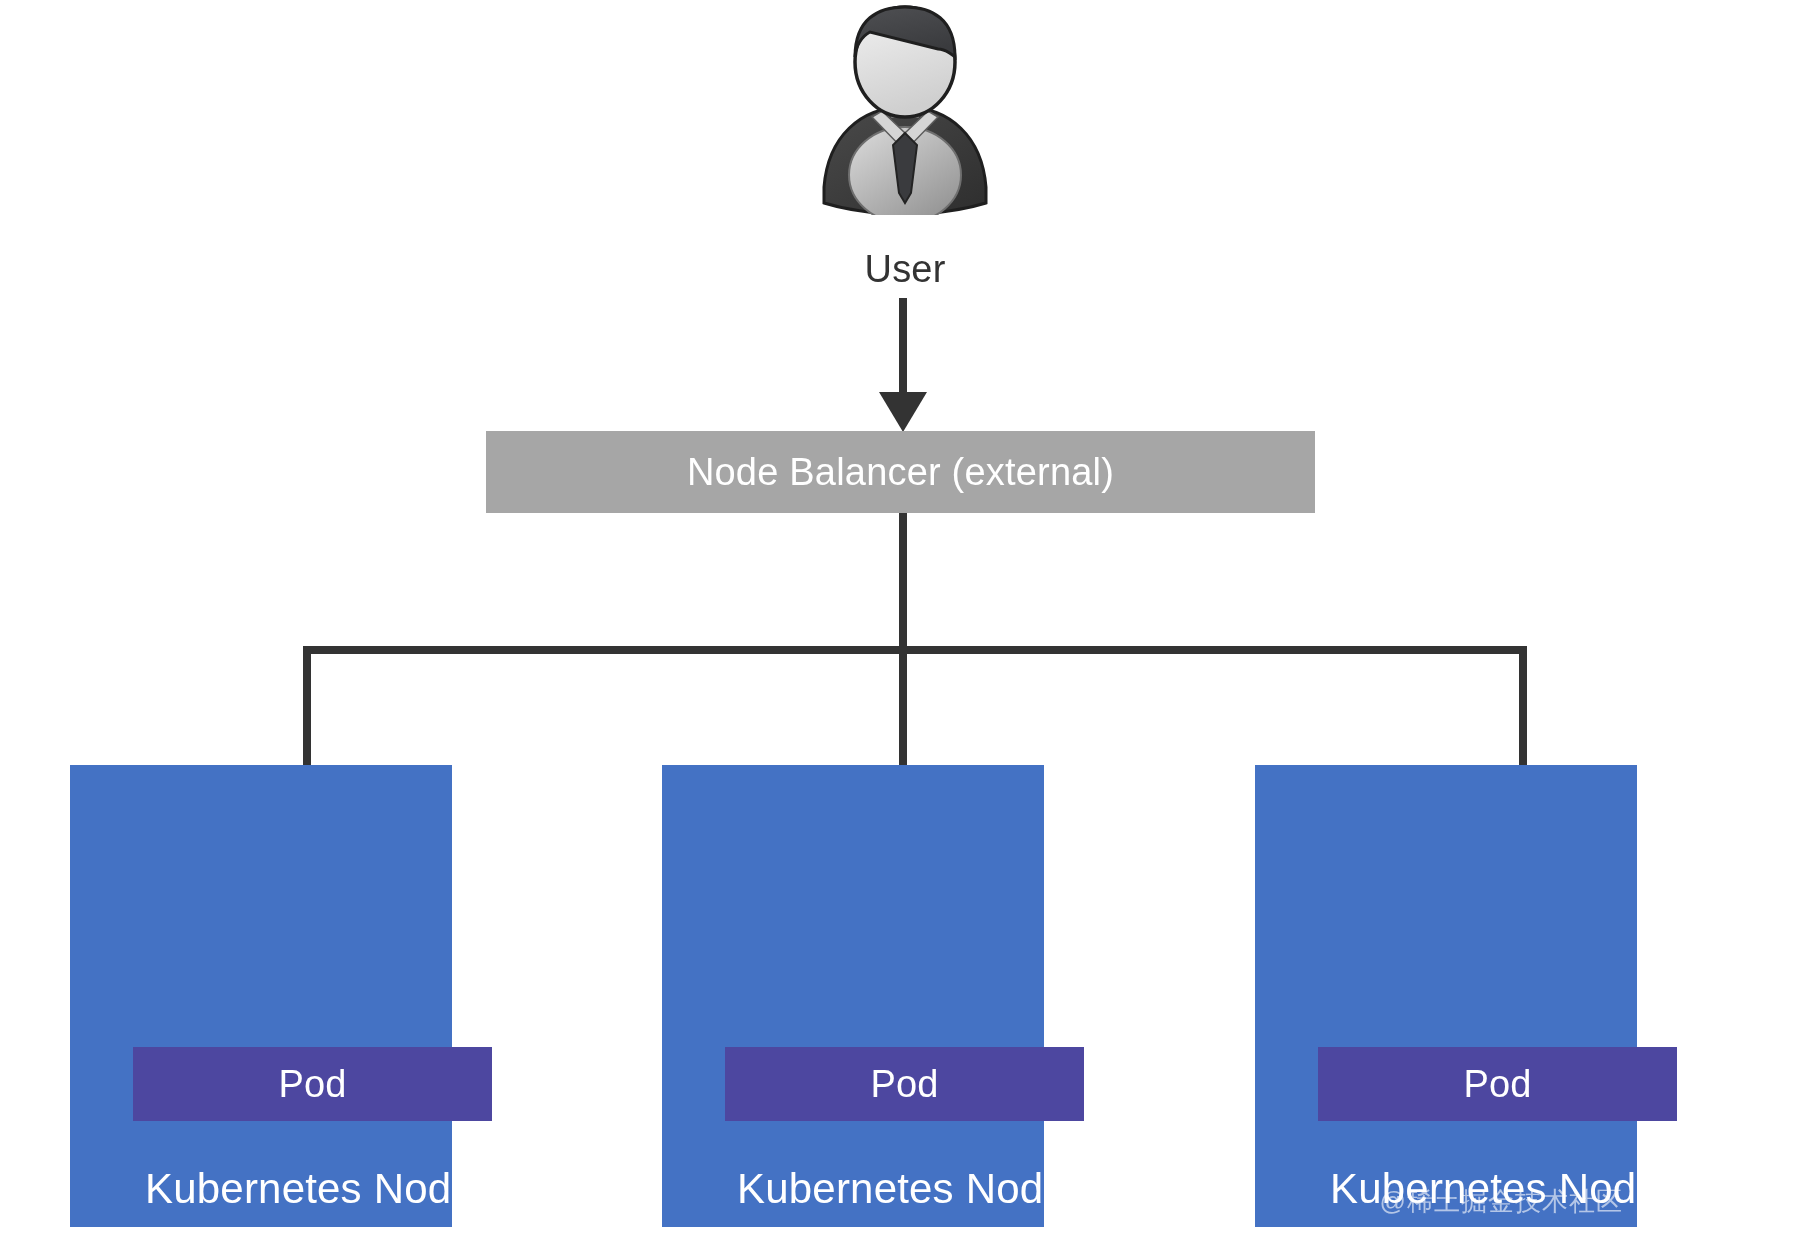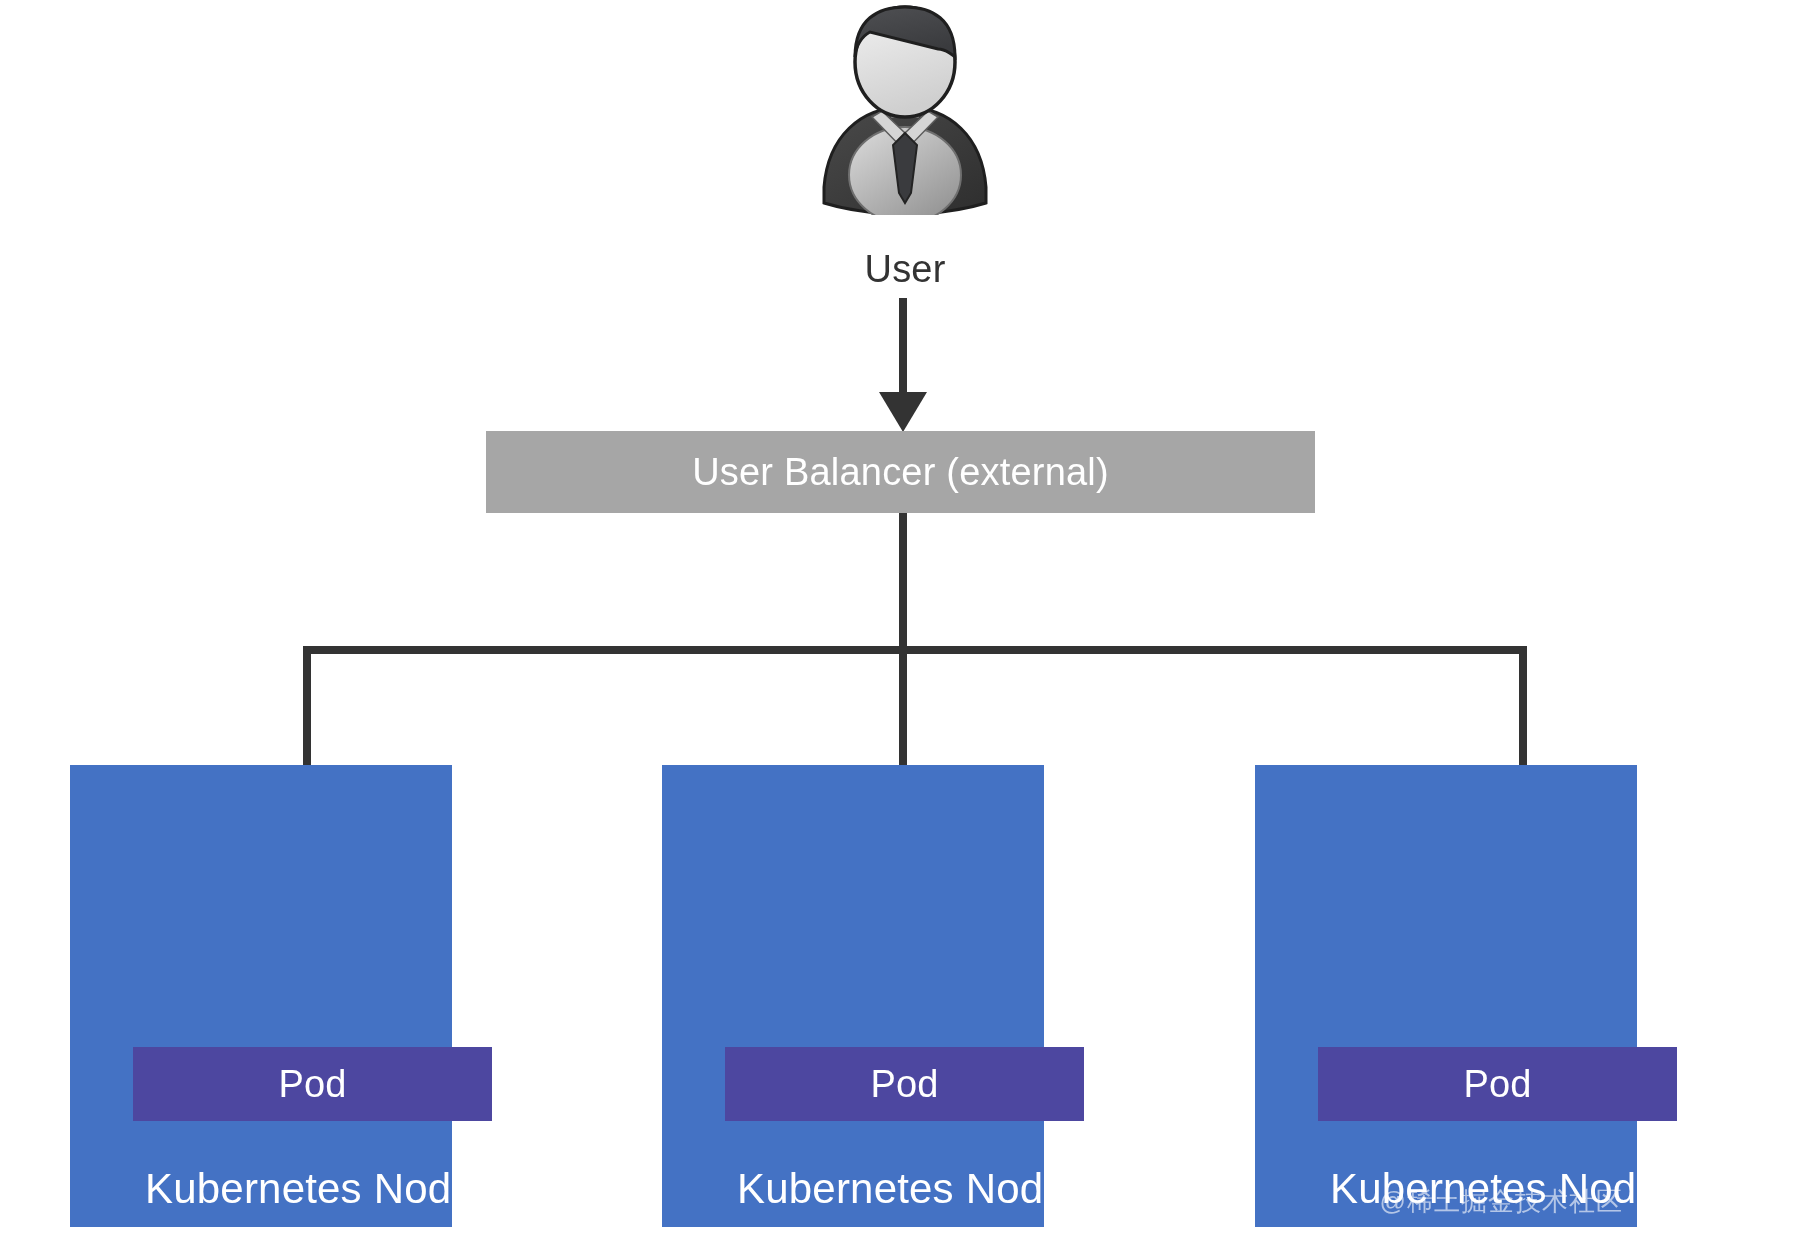--- a/index.html
+++ b/index.html
@@ -171,21 +171,21 @@
                L 60 27
                C 52 31 45 42 45 52 Z" fill="url(#hairGrad)" stroke="#1f1f1f" stroke-width="3"></path>
     </svg>
   </div>
   <div id="user-label">User</div>
 
   <div class="conn vline" style="left:899px; top:298px; height:100px;"></div>
   <div class="arrowhead" style="left:879px; top:392px;"></div>
 
   <div id="load-balancer">
-    <span id="load-balancer-label">User Balancer (external)</span>
+    <span id="load-balancer-label">Node Balancer (external)</span>
   </div>
 
   <div class="conn vline" style="left:899px; top:513px; height:141px;"></div>
   <div class="conn hline" style="left:303px; top:646px; width:1224px;"></div>
 
   <div class="conn vline" style="left:303px; top:646px; height:282px;"></div>
   <div class="arrowhead" style="left:283px; top:922px;"></div>
 
   <div class="conn vline" style="left:899px; top:646px; height:282px;"></div>
   <div class="arrowhead" style="left:879px; top:922px;"></div>

